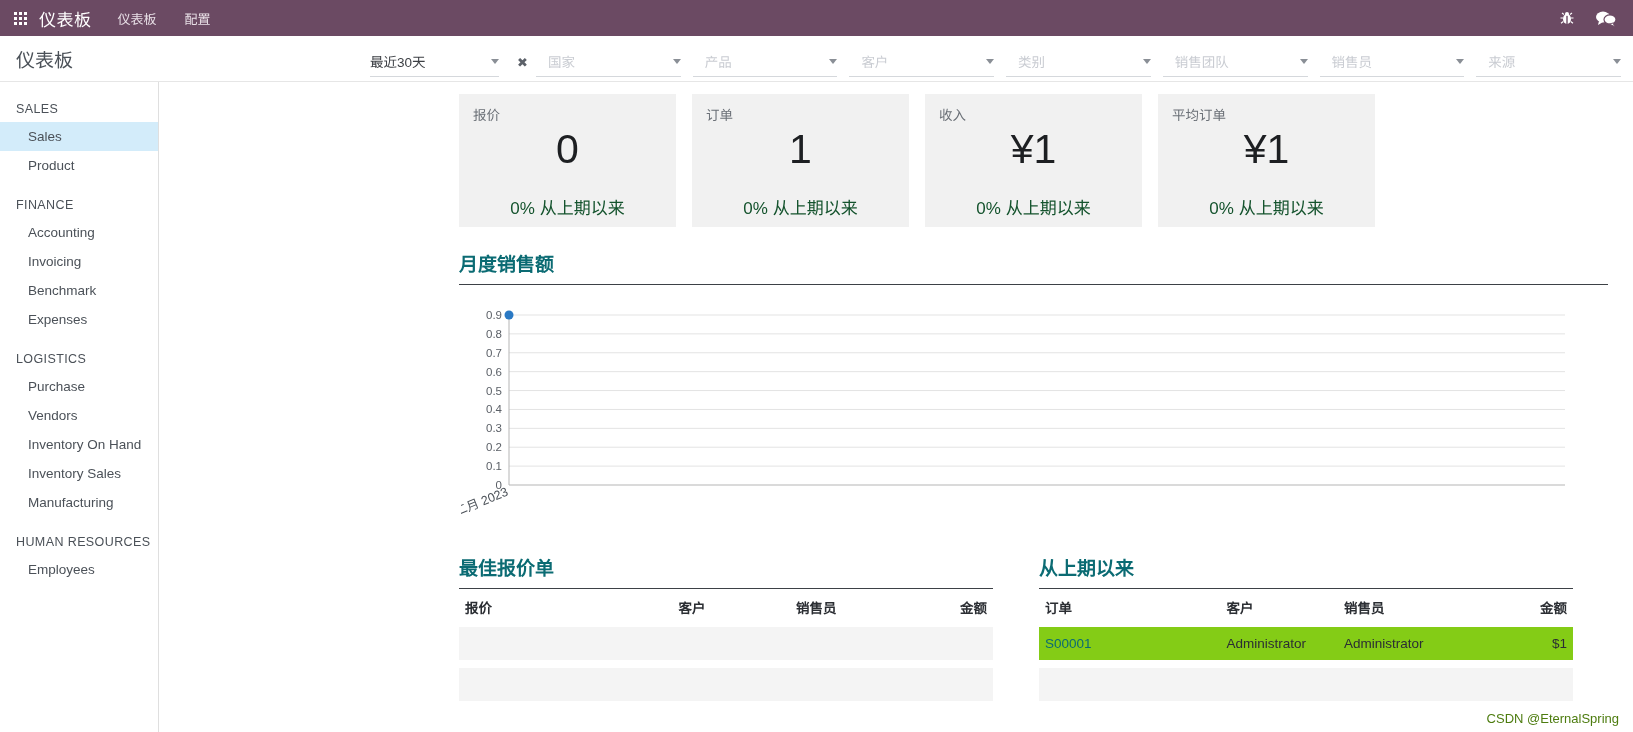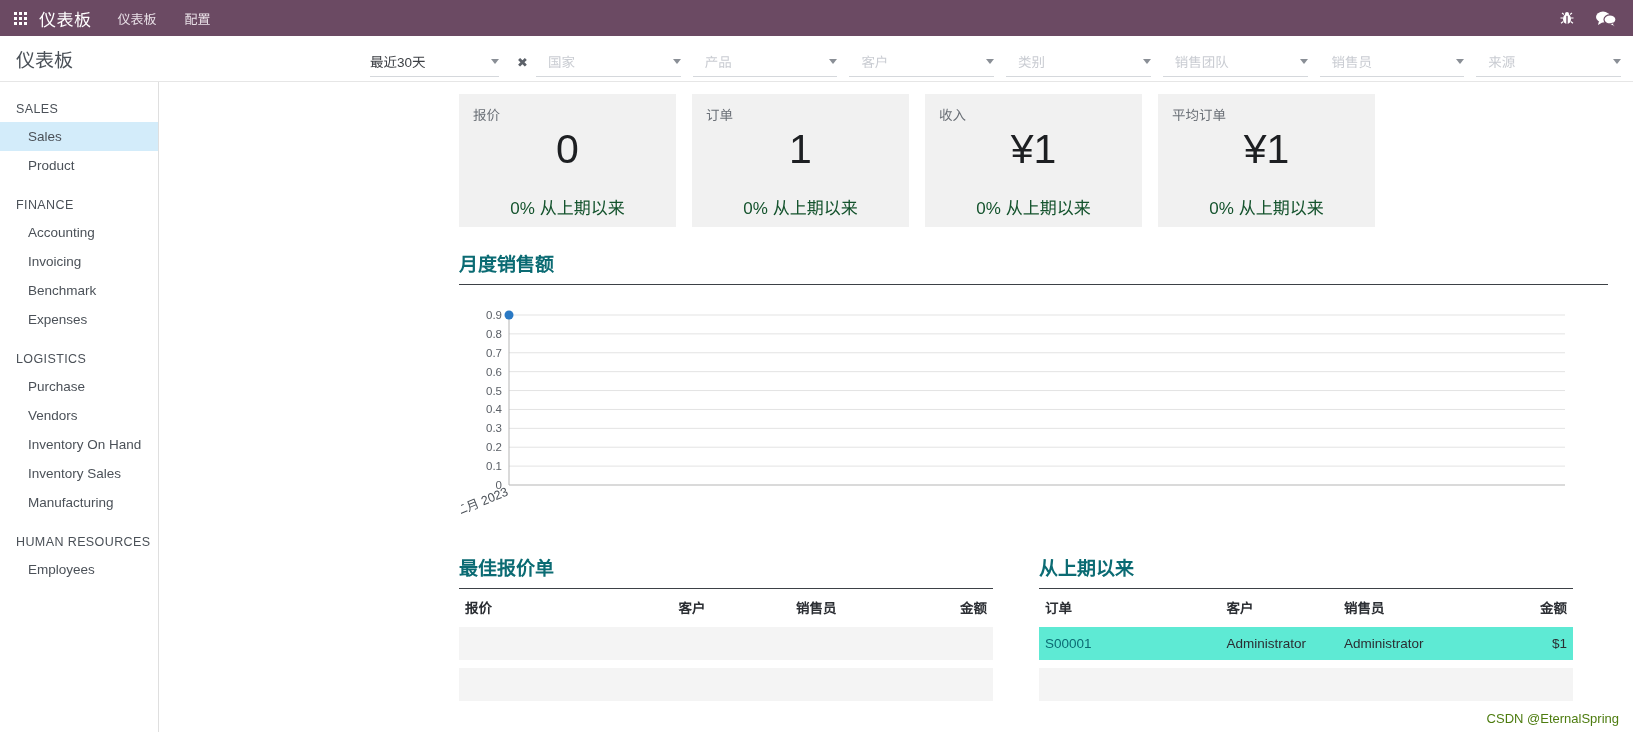--- a/index.html
+++ b/index.html
@@ -235,21 +235,21 @@
     text-align: left;
     padding: 8px 6px 10px 6px;
     border-top: 1px solid #3d4146;
     white-space: nowrap;
   }
   .tbl th.num, .tbl td.num { text-align: right; }
   .tbl td {
     font-size: 13.5px;
     color: #2b2e33;
     padding: 9px 6px;
-    background: #5eead4;
+    background: #84cc16;
     height: 30px;
   }
   .tbl td.link { color: #0b6b73; cursor: pointer; }
   .tbl tr.empty td { background: #f4f4f4; }
   .tbl tr.spacer td { background: #ffffff; height: 8px; padding: 0; }
 
   .watermark {
     position: absolute;
     right: 14px;
     bottom: 6px;

